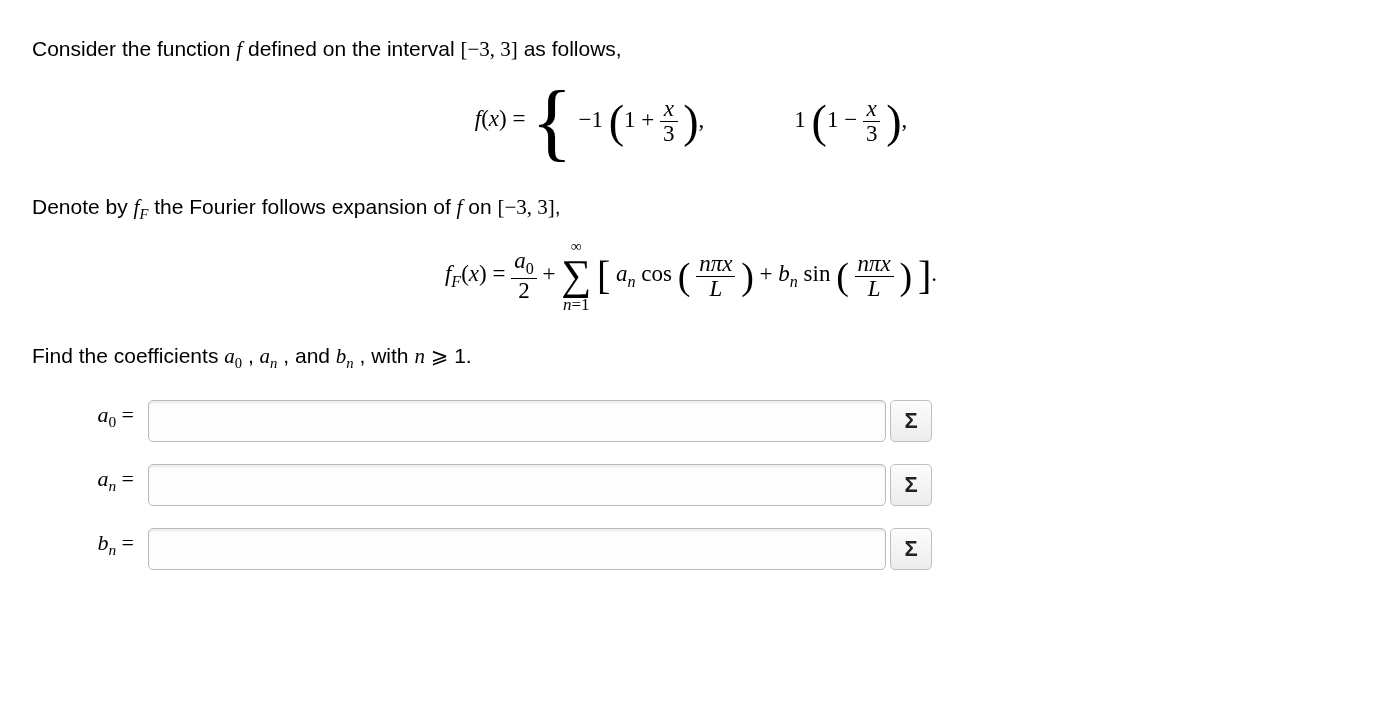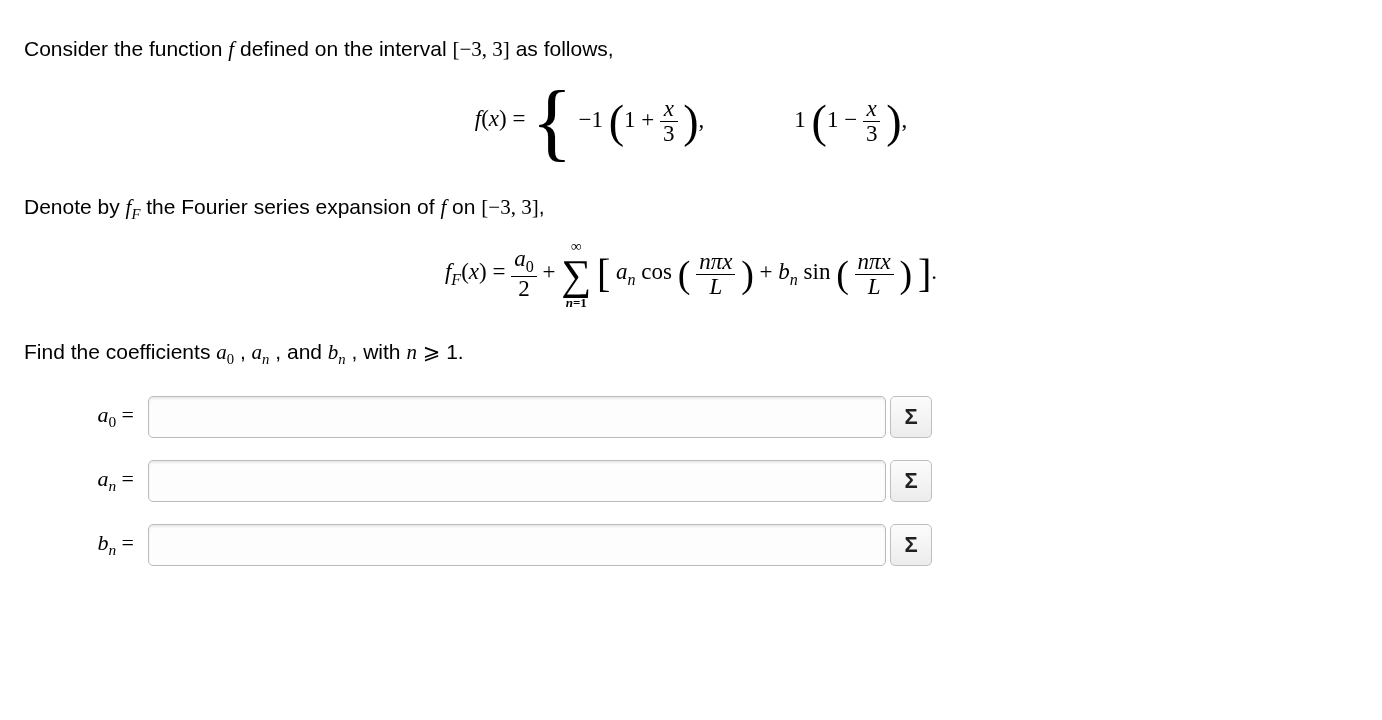--- a/index.html
+++ b/index.html
@@ -64,29 +64,29 @@
     font-family: "Times New Roman", serif;
   }
   .sum {
     display: inline-block;
     vertical-align: middle;
     text-align: center;
     line-height: 1;
   }
   .sum .above { font-size: 15px; display:block;}
   .sum .sigma { font-size: 42px; display:block;}
-  .sum .below { font-size: 13px; display:block;font-weight:bold;}
+  .sum .below { font-size: 17px; display:block;}
   .sub { font-size: 0.7em; vertical-align: sub; }
   .answers {
     margin-top: 26px;
     margin-left: 40px;
   }
   .row {
     display: flex;
-    align-items: center;
+    align-items: flex-start;
     margin-bottom: 22px;
   }
   .row .lbl {
     width: 70px;
     font-family: "Times New Roman", Georgia, serif;
     font-size: 22px;
     text-align: right;
     padding-right: 14px;
   }
   .row input[type="text"] {
@@ -105,21 +105,21 @@
     margin-left: 4px;
     background: linear-gradient(#fcfcfc, #ececec);
     border: 1px solid #bfbfbf;
     border-radius: 5px;
     font-family: Arial, sans-serif;
     font-weight: bold;
     font-size: 22px;
     cursor: pointer;
     color: #222;
   }
-  .prose { margin: 10px 0; }
+  .prose { margin: 10px 8px; }
 </style>
 </head>
 <body>
 
 <div class="prose">
   <span>Consider the function </span>
   <span class="math mi">f</span>
   <span> defined on the interval </span>
   <span class="math">[−3, 3]</span>
   <span> as follows,</span>
@@ -142,21 +142,21 @@
         <span class="frac"><span class="num mi">x</span><span class="den">3</span></span>
         <span class="bigparen">)</span><span>,</span>
       </span>
     </span>
   </span>
 </div>
 
 <div class="prose">
   <span>Denote by </span>
   <span class="math"><span class="mi">f</span><span class="sub mi">F</span></span>
-  <span> the Fourier series expansion of </span>
+  <span> the Fourier follows expansion of </span>
   <span class="math mi">f</span>
   <span> on </span>
   <span class="math">[−3, 3]</span><span>,</span>
 </div>
 
 <div class="eq-block math">
   <span class="mi">f</span><span class="sub mi">F</span><span>(</span><span class="mi">x</span><span>)&nbsp;=</span>
   <span class="frac" style="vertical-align:middle">
     <span class="num"><span class="mi">a</span><span class="sub">0</span></span>
     <span class="den">2</span>

